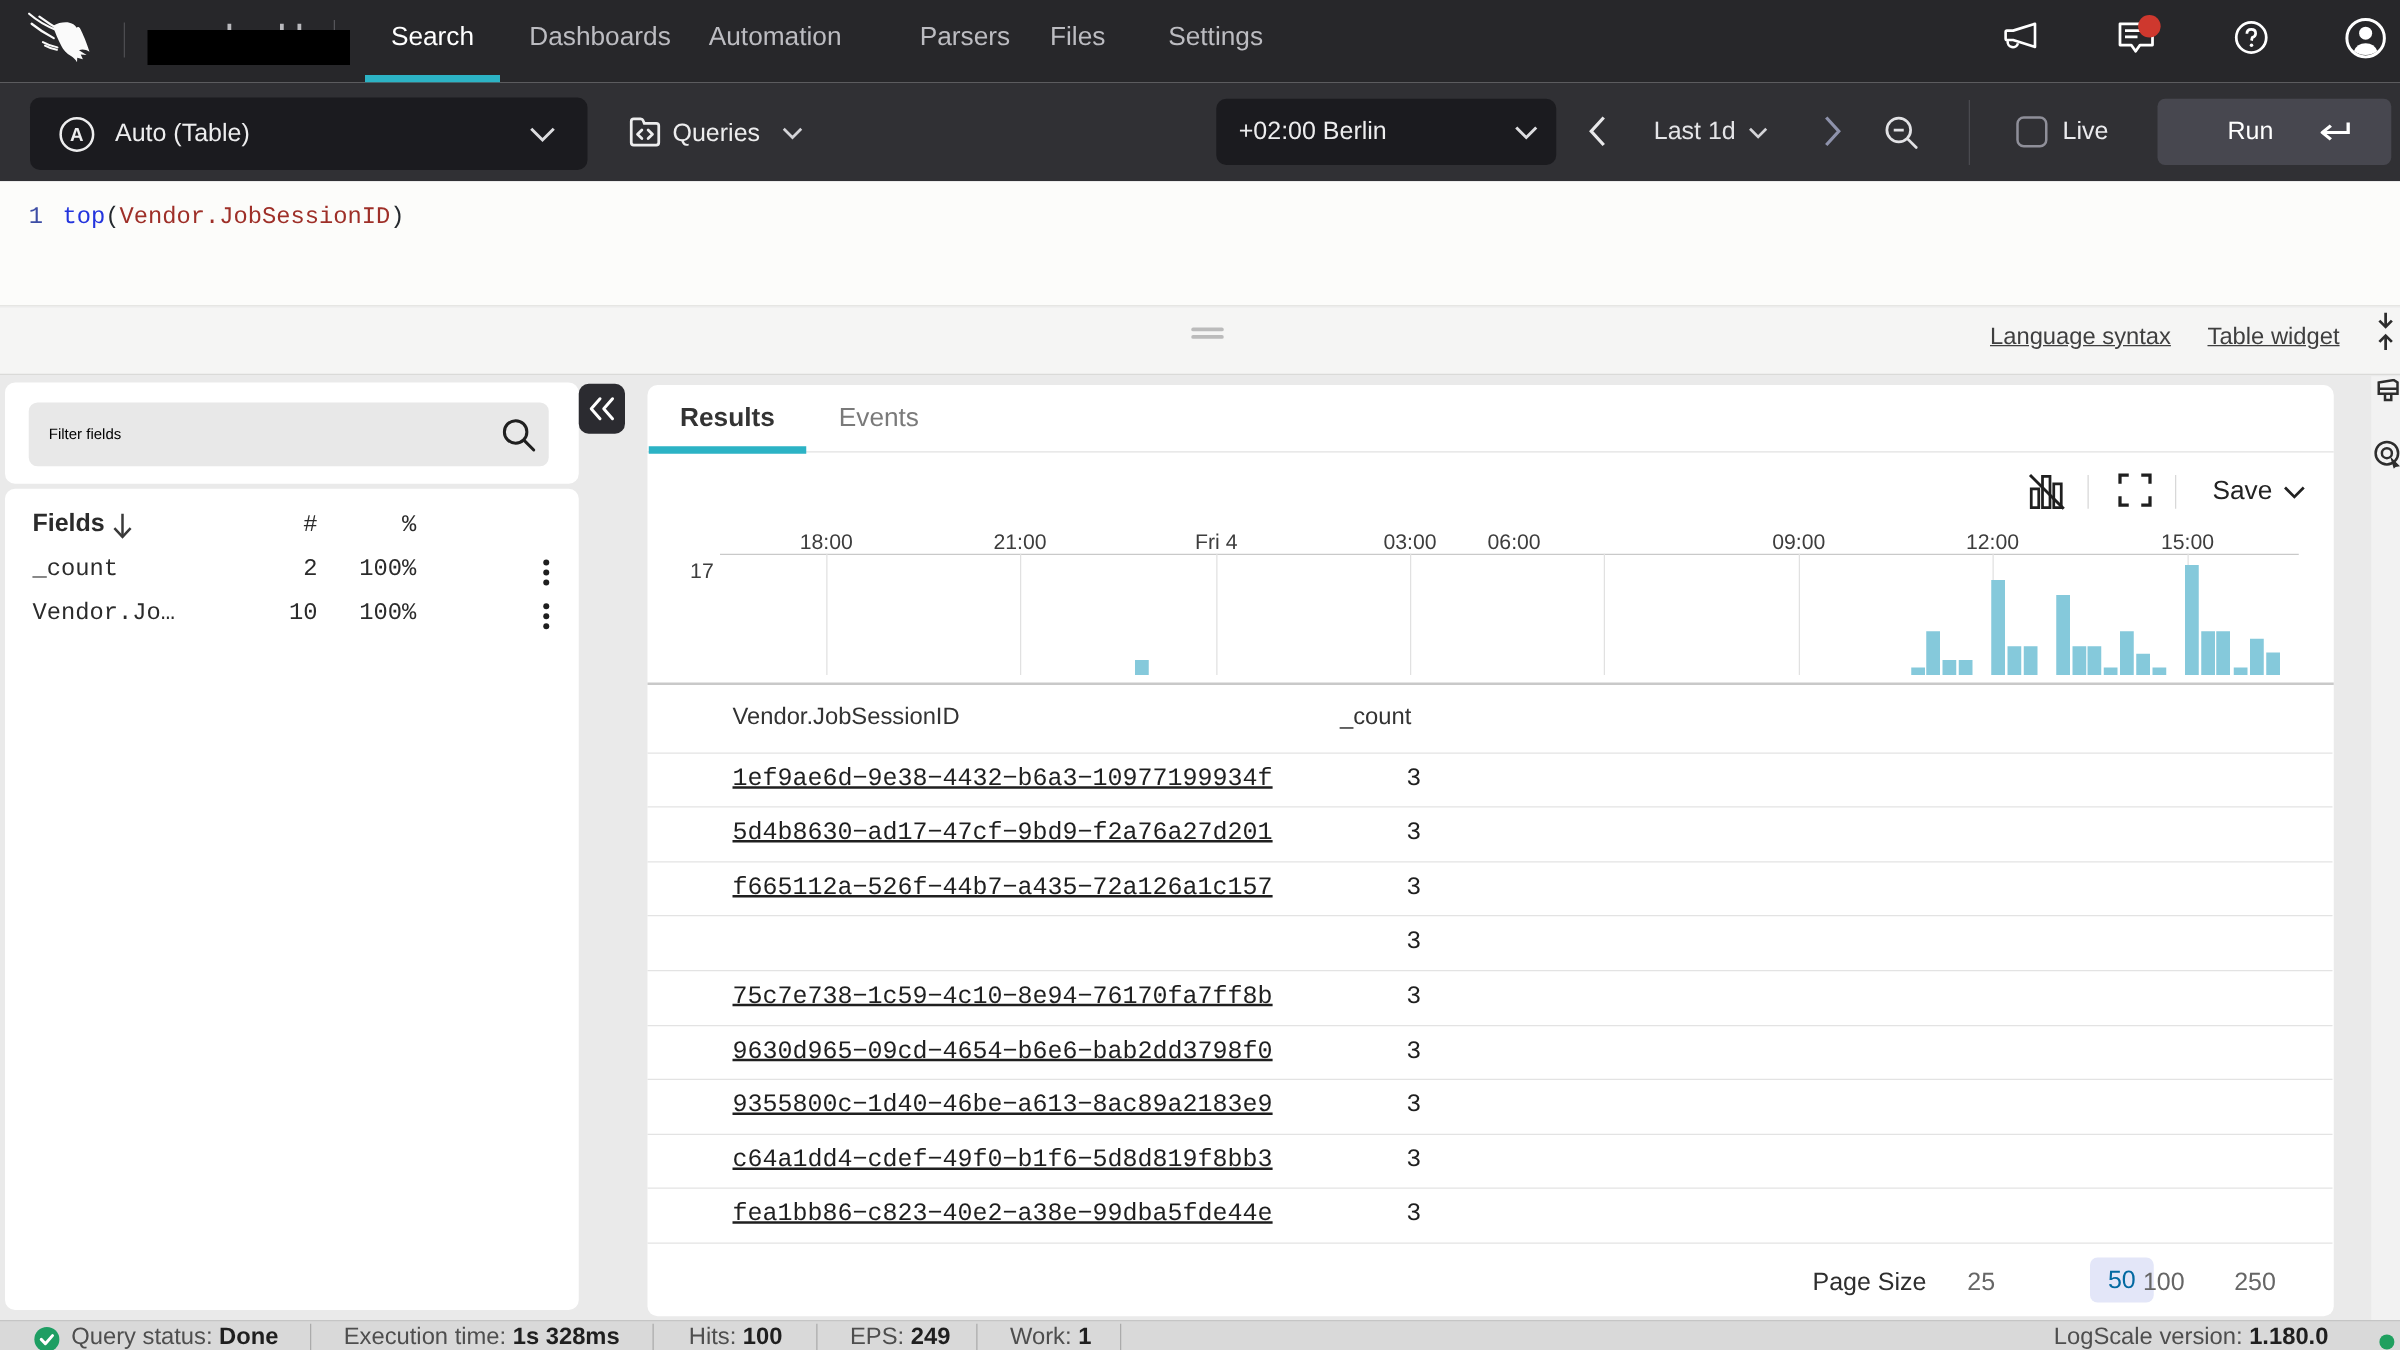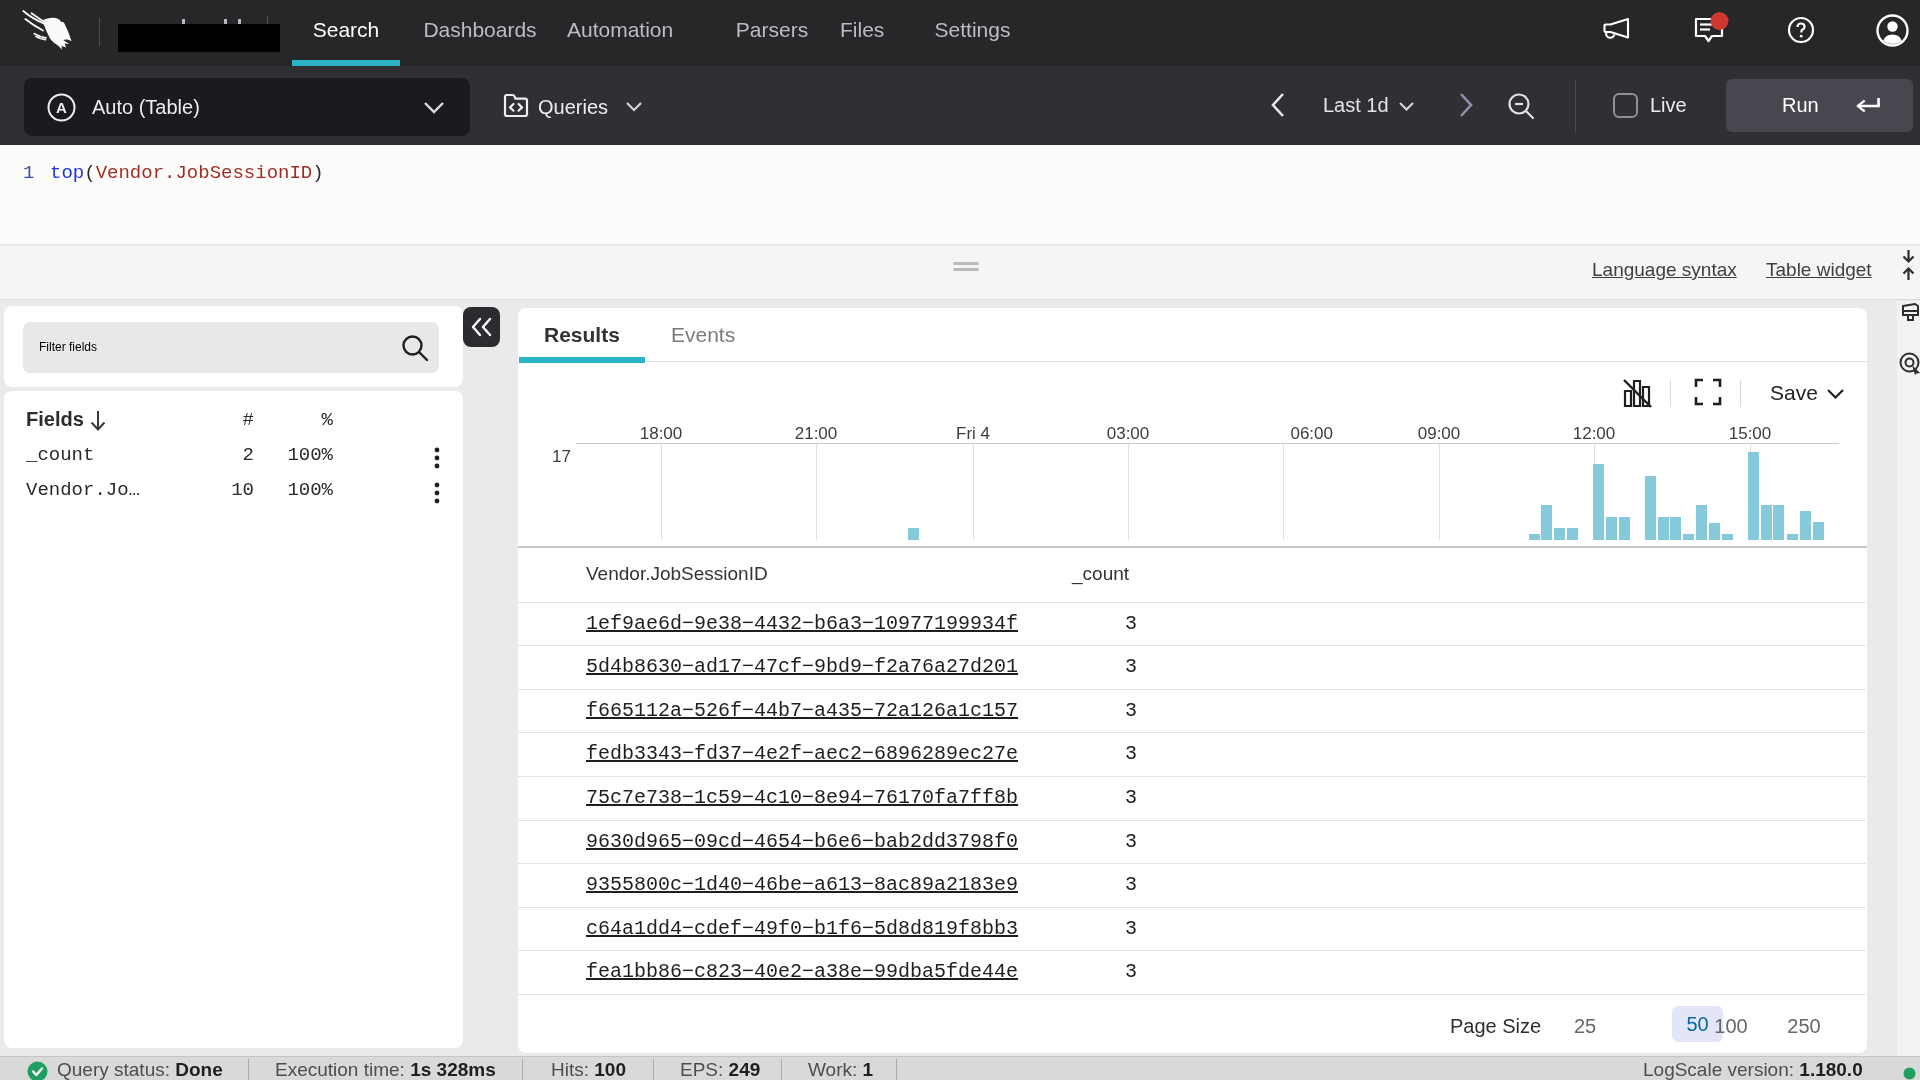--- a/index.html
+++ b/index.html
@@ -67,20 +67,26 @@
       </svg>
   </div>
   <svg class="abs" style="left:503px;top:27px;" width="26" height="25" viewBox="0 0 26 25">
     <path d="M2 4 Q2 2 4 2 L9.5 2 Q11 2 11.5 3.4 L12.4 5.6 L22 5.6 Q24 5.6 24 7.6 L24 21 Q24 23 22 23 L4 23 Q2 23 2 21 Z" fill="none" stroke="#ededee" stroke-width="2.2"></path>
     <path d="M10.5 11 L7 14.4 L10.5 17.8 M15.5 11 L19 14.4 L15.5 17.8" fill="none" stroke="#ededee" stroke-width="2.2" stroke-linejoin="round" stroke-linecap="round"></path>
   </svg>
   <div class="abs" style="left:538px;top:12px;height:58px;line-height:58px;color:#ededee;font-size:20px;">Queries</div>
   <svg class="abs" style="left:625px;top:35px;" width="18" height="11" viewBox="0 0 18 11">
       <path d="M2 2 L9 9 L16 2" fill="none" stroke="#d4d4d8" stroke-width="2.2"></path>
     </svg>
+  <div class="abs" style="left:973px;top:13px;width:272px;height:53px;background:#1b1b1f;border-radius:8px;">
+    <div class="abs" style="left:18px;top:0;height:53px;line-height:53px;color:#ededee;font-size:20px;">+02:00 Berlin</div>
+    <svg class="abs" style="left:238px;top:21px;" width="20" height="13" viewBox="0 0 20 13">
+        <path d="M2 2 L10 10 L18 2" fill="none" stroke="#dcdcdf" stroke-width="2.4"></path>
+      </svg>
+  </div>
   <svg class="abs" style="left:1270px;top:26px;" width="16" height="26" viewBox="0 0 16 26">
       <path d="M13 2 L3 13 L13 24" fill="none" stroke="#e8e8ea" stroke-width="2.6"></path>
     </svg>
   <div class="abs" style="left:1323px;top:13px;height:53px;line-height:53px;color:#e4e4e7;font-size:20px;">Last 1d</div>
   <svg class="abs" style="left:1398px;top:35px;" width="17" height="11" viewBox="0 0 17 11">
       <path d="M2 2 L8.5 8.5 L15 2" fill="none" stroke="#d4d4d8" stroke-width="2.2"></path>
     </svg>
   <svg class="abs" style="left:1458px;top:26px;" width="16" height="26" viewBox="0 0 16 26">
       <path d="M3 2 L13 13 L3 24" fill="none" stroke="#8e92ab" stroke-width="2.6"></path>
     </svg>
@@ -206,21 +212,21 @@
     <div class="abs" style="left:455px;top:135px;width:1px;height:97px;background:#e1e1e1;"></div>
     <div class="abs" style="left:610px;top:135px;width:1px;height:97px;background:#e1e1e1;"></div>
     <div class="abs" style="left:765px;top:135px;width:1px;height:97px;background:#e1e1e1;"></div>
     <div class="abs" style="left:921px;top:135px;width:1px;height:97px;background:#e1e1e1;"></div>
     <div class="abs" style="left:1076px;top:135px;width:1px;height:97px;background:#e1e1e1;"></div>
     <div class="abs" style="left:1232px;top:135px;width:1px;height:97px;background:#e1e1e1;"></div>
   <div class="abs" style="left:93px;top:116px;width:100px;text-align:center;font-size:17px;color:#3d3d3d;">18:00</div>
     <div class="abs" style="left:248px;top:116px;width:100px;text-align:center;font-size:17px;color:#3d3d3d;">21:00</div>
     <div class="abs" style="left:405px;top:116px;width:100px;text-align:center;font-size:17px;color:#3d3d3d;">Fri 4</div>
     <div class="abs" style="left:560px;top:116px;width:100px;text-align:center;font-size:17px;color:#3d3d3d;">03:00</div>
-    <div class="abs" style="left:715px;top:116px;width:100px;text-align:right;font-size:17px;color:#3d3d3d;">06:00</div>
+    <div class="abs" style="left:672px;top:116px;width:100px;text-align:left;font-size:17px;color:#3d3d3d;">06:00</div>
     <div class="abs" style="left:871px;top:116px;width:100px;text-align:center;font-size:17px;color:#3d3d3d;">09:00</div>
     <div class="abs" style="left:1026px;top:116px;width:100px;text-align:center;font-size:17px;color:#3d3d3d;">12:00</div>
     <div class="abs" style="left:1182px;top:116px;width:100px;text-align:center;font-size:17px;color:#3d3d3d;">15:00</div>
   <div class="abs" style="left:390px;top:220px;width:11px;height:12px;background:#85c9db;"></div>
     <div class="abs" style="left:1011px;top:226px;width:11px;height:6px;background:#85c9db;"></div>
     <div class="abs" style="left:1023px;top:197px;width:11px;height:35px;background:#85c9db;"></div>
     <div class="abs" style="left:1036px;top:220px;width:11px;height:12px;background:#85c9db;"></div>
     <div class="abs" style="left:1049px;top:220px;width:11px;height:12px;background:#85c9db;"></div>
     <div class="abs" style="left:1075px;top:156px;width:11px;height:76px;background:#85c9db;"></div>
     <div class="abs" style="left:1088px;top:209px;width:11px;height:23px;background:#85c9db;"></div>
@@ -245,21 +251,20 @@
   <div class="abs" style="left:0;top:294px;width:1348px;height:1px;background:#e3e3e3;"></div>
     <div class="abs mono" style="left:68px;top:304px;font-size:20px;color:#1f1f1f;text-decoration:underline;">1ef9ae6d−9e38−4432−b6a3−10977199934f</div>
     <div class="abs mono" style="left:549px;top:304px;width:70px;text-align:right;font-size:20px;color:#1f1f1f;">3</div>
     <div class="abs" style="left:0;top:337px;width:1348px;height:1px;background:#e3e3e3;"></div>
     <div class="abs mono" style="left:68px;top:347px;font-size:20px;color:#1f1f1f;text-decoration:underline;">5d4b8630−ad17−47cf−9bd9−f2a76a27d201</div>
     <div class="abs mono" style="left:549px;top:347px;width:70px;text-align:right;font-size:20px;color:#1f1f1f;">3</div>
     <div class="abs" style="left:0;top:381px;width:1348px;height:1px;background:#e3e3e3;"></div>
     <div class="abs mono" style="left:68px;top:391px;font-size:20px;color:#1f1f1f;text-decoration:underline;">f665112a−526f−44b7−a435−72a126a1c157</div>
     <div class="abs mono" style="left:549px;top:391px;width:70px;text-align:right;font-size:20px;color:#1f1f1f;">3</div>
     <div class="abs" style="left:0;top:424px;width:1348px;height:1px;background:#e3e3e3;"></div>
-    <div class="abs mono" style="left:68px;top:434px;font-size:20px;color:#1f1f1f;text-decoration:underline;">fedb3343−fd37−4e2f−aec2−6896289ec27e</div>
     <div class="abs mono" style="left:549px;top:434px;width:70px;text-align:right;font-size:20px;color:#1f1f1f;">3</div>
     <div class="abs" style="left:0;top:468px;width:1348px;height:1px;background:#e3e3e3;"></div>
     <div class="abs mono" style="left:68px;top:478px;font-size:20px;color:#1f1f1f;text-decoration:underline;">75c7e738−1c59−4c10−8e94−76170fa7ff8b</div>
     <div class="abs mono" style="left:549px;top:478px;width:70px;text-align:right;font-size:20px;color:#1f1f1f;">3</div>
     <div class="abs" style="left:0;top:512px;width:1348px;height:1px;background:#e3e3e3;"></div>
     <div class="abs mono" style="left:68px;top:522px;font-size:20px;color:#1f1f1f;text-decoration:underline;">9630d965−09cd−4654−b6e6−bab2dd3798f0</div>
     <div class="abs mono" style="left:549px;top:522px;width:70px;text-align:right;font-size:20px;color:#1f1f1f;">3</div>
     <div class="abs" style="left:0;top:555px;width:1348px;height:1px;background:#e3e3e3;"></div>
     <div class="abs mono" style="left:68px;top:565px;font-size:20px;color:#1f1f1f;text-decoration:underline;">9355800c−1d40−46be−a613−8ac89a2183e9</div>
     <div class="abs mono" style="left:549px;top:565px;width:70px;text-align:right;font-size:20px;color:#1f1f1f;">3</div>

